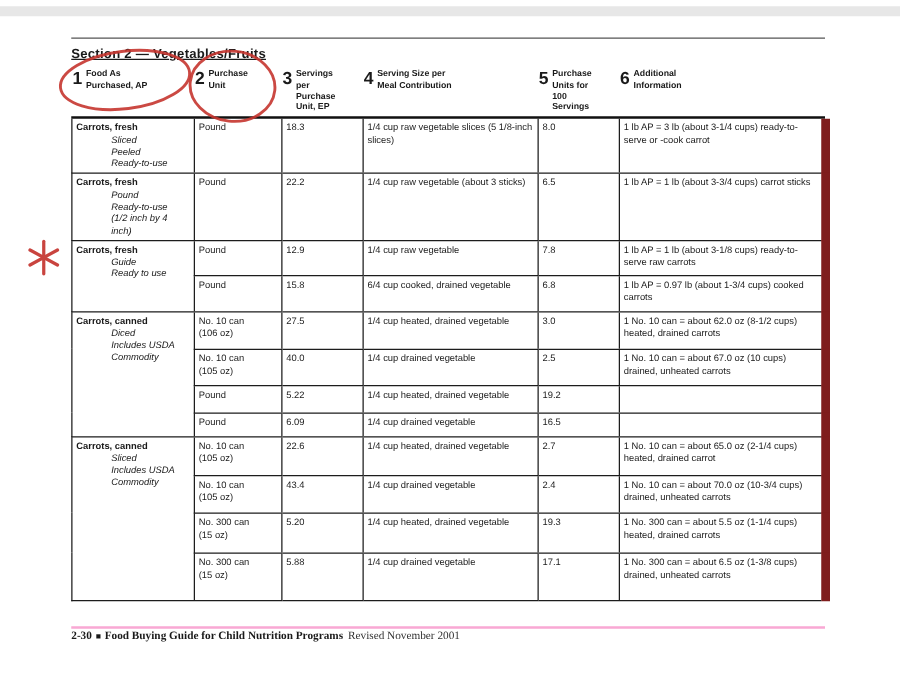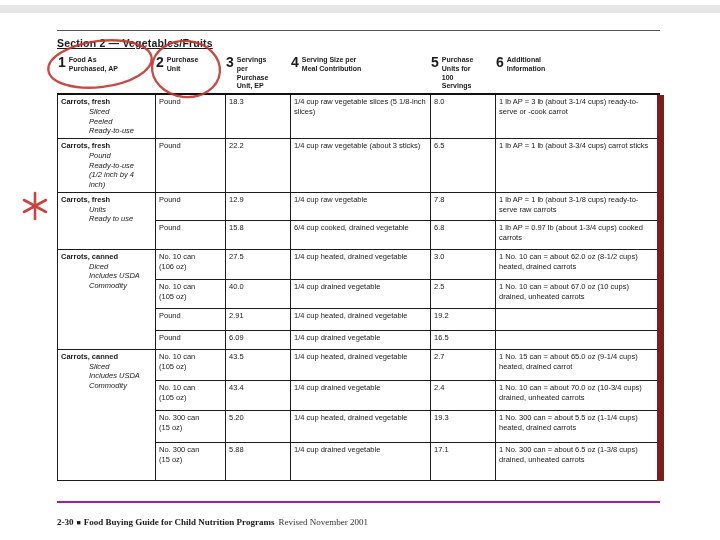--- a/index.html
+++ b/index.html
@@ -26,22 +26,22 @@
   .foodbar .tail{flex:1;height:3px;background:#0d0d0d;margin-top:2px;}
   
   table.fbg{width:603px;border-collapse:collapse;table-layout:fixed;
     border-right:7px solid #7f1d1d;border-bottom:1.5px solid #1c1c1c;}
   table.fbg td{vertical-align:top;border-left:1px solid #1c1c1c;border-bottom:1px solid #1c1c1c;
     padding:2px 3px;font-size:7.5px;line-height:1.3;white-space:pre-line;overflow:hidden;}
   td.namecell{border-left:none;padding-left:1px;}
   .fname{font-weight:bold;}
   .fdesc{font-style:italic;margin-left:28px;}
   
-  .footer{position:absolute;left:57px;top:501px;width:603px;border-top:2px solid #a21caf;
-    padding-top:14px;font-family:"Liberation Serif", serif;font-size:9px;font-weight:bold;}
+  .footer{position:absolute;left:57px;top:501px;width:603px;border-top:2px solid #f9a8d4;
+    padding-top:0;font-family:"Liberation Serif", serif;font-size:9px;font-weight:bold;}
   .footer .sq{font-size:7px;padding:0 3px;}
   .footer .rev{font-weight:normal;color:#333;padding-left:4px;}
   
   .red-ink{color:#c5352f;}
   .overlay{position:absolute;left:0;top:0;width:720px;height:540px;pointer-events:none;}
 </style>
 </head>
 <body>
 
 <div class="scan-strip"></div>
@@ -110,21 +110,21 @@
         </tr>
         <tr style="height: 42px;">
           <td class="namecell" rowspan="1"><div class="fname">Carrots, fresh</div><div class="fdesc">Pound</div><div class="fdesc">Ready-to-use</div><div class="fdesc">(1/2 inch by 4 inch)</div></td>
           <td class="dcell unit-cell">Pound</td>
           <td class="dcell servings-cell">22.2</td>
           <td class="dcell serving-size-cell">1/4 cup raw vegetable (about 3 sticks)</td>
           <td class="dcell units-100-cell">6.5</td>
           <td class="dcell info-cell">1 lb AP = 1 lb (about 3-3/4 cups) carrot sticks</td>
         </tr>
         <tr style="height: 28px;">
-          <td class="namecell" rowspan="2"><div class="fname">Carrots, fresh</div><div class="fdesc">Units</div><div class="fdesc">Ready to use</div></td>
+          <td class="namecell" rowspan="2"><div class="fname">Carrots, fresh</div><div class="fdesc">Guide</div><div class="fdesc">Ready to use</div></td>
           <td class="dcell unit-cell">Pound</td>
           <td class="dcell servings-cell">12.9</td>
           <td class="dcell serving-size-cell">1/4 cup raw vegetable</td>
           <td class="dcell units-100-cell">7.8</td>
           <td class="dcell info-cell">1 lb AP = 1 lb (about 3-1/8 cups) ready-to-serve raw carrots</td>
         </tr>
         <tr style="height: 29px;">
           <td class="dcell unit-cell">Pound</td>
           <td class="dcell servings-cell">15.8</td>
           <td class="dcell serving-size-cell">6/4 cup cooked, drained vegetable</td>
@@ -143,40 +143,40 @@
         <tr style="height: 29px;">
           <td class="dcell unit-cell">No. 10 can
 (105 oz)</td>
           <td class="dcell servings-cell">40.0</td>
           <td class="dcell serving-size-cell">1/4 cup drained vegetable</td>
           <td class="dcell units-100-cell">2.5</td>
           <td class="dcell info-cell">1 No. 10 can = about 67.0 oz (10 cups) drained, unheated carrots</td>
         </tr>
         <tr style="height: 22px;">
           <td class="dcell unit-cell">Pound</td>
-          <td class="dcell servings-cell">2.91</td>
+          <td class="dcell servings-cell">5.22</td>
           <td class="dcell serving-size-cell">1/4 cup heated, drained vegetable</td>
           <td class="dcell units-100-cell">19.2</td>
           <td class="dcell info-cell"></td>
         </tr>
         <tr style="height: 19px;">
           <td class="dcell unit-cell">Pound</td>
           <td class="dcell servings-cell">6.09</td>
           <td class="dcell serving-size-cell">1/4 cup drained vegetable</td>
           <td class="dcell units-100-cell">16.5</td>
           <td class="dcell info-cell"></td>
         </tr>
         <tr style="height: 31px;">
           <td class="namecell" rowspan="4"><div class="fname">Carrots, canned</div><div class="fdesc">Sliced</div><div class="fdesc">Includes USDA</div><div class="fdesc">Commodity</div></td>
           <td class="dcell unit-cell">No. 10 can
 (105 oz)</td>
-          <td class="dcell servings-cell">43.5</td>
+          <td class="dcell servings-cell">22.6</td>
           <td class="dcell serving-size-cell">1/4 cup heated, drained vegetable</td>
           <td class="dcell units-100-cell">2.7</td>
-          <td class="dcell info-cell">1 No. 15 can = about 65.0 oz (9-1/4 cups) heated, drained carrot</td>
+          <td class="dcell info-cell">1 No. 10 can = about 65.0 oz (2-1/4 cups) heated, drained carrot</td>
         </tr>
         <tr style="height: 30px;">
           <td class="dcell unit-cell">No. 10 can
 (105 oz)</td>
           <td class="dcell servings-cell">43.4</td>
           <td class="dcell serving-size-cell">1/4 cup drained vegetable</td>
           <td class="dcell units-100-cell">2.4</td>
           <td class="dcell info-cell">1 No. 10 can = about 70.0 oz (10-3/4 cups) drained, unheated carrots</td>
         </tr>
         <tr style="height: 32px;">

